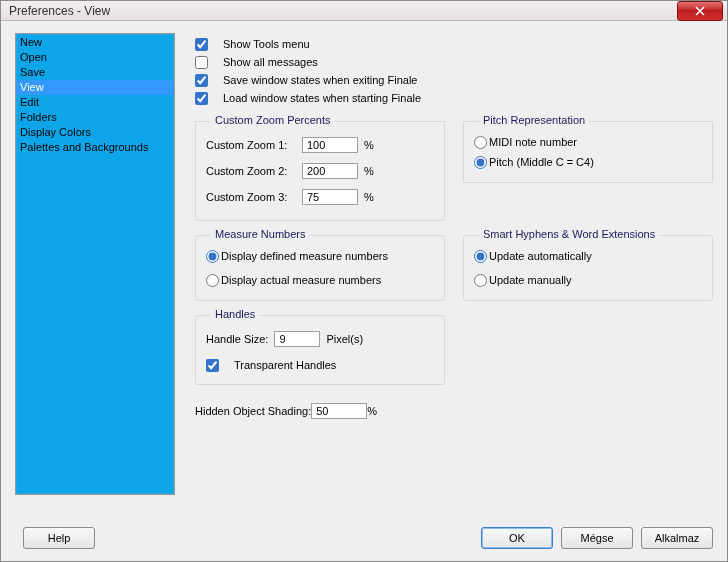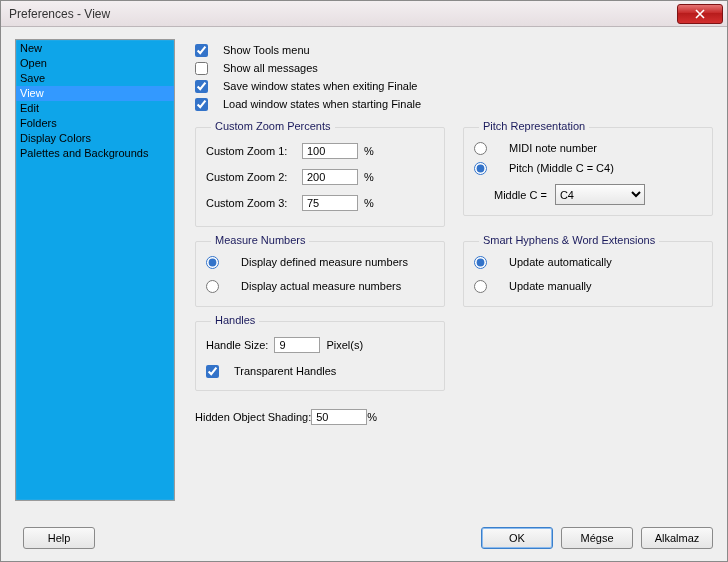--- a/index.html
+++ b/index.html
@@ -15,21 +15,21 @@
 .window {
   width: 728px;
   height: 562px;
   background: #efefef;
   border: 1px solid #8a8a8a;
   box-shadow: 0 0 2px rgba(0,0,0,0.3);
   display: flex;
   flex-direction: column;
 }
 .titlebar {
-  height: 26px;
+  height: 20px;
   background: linear-gradient(to bottom, #f3eff1, #e6dee1);
   border-bottom: 1px solid #bdb7ba;
   display: flex;
   align-items: center;
   justify-content: space-between;
   padding: 0 0 0 8px;
 }
 .titlebar-title { color: #333; font-size: 12px; }
 .close-btn {
   width: 46px;
@@ -125,21 +125,21 @@
   height: 21px;
   width: 90px;
   border: 1px solid #888;
   font-family: inherit;
   font-size: 11px;
   background: linear-gradient(#fdfdfd,#e8e8e8);
 }
 .radio-row {
   display: flex;
   align-items: center;
-  gap: 22px;
+  gap: 2px;
   height: 20px;
 }
 .mid-c-row {
   display: flex;
   align-items: center;
   gap: 8px;
   margin-top: 6px;
   margin-left: 20px;
 }
 .footer {
@@ -238,24 +238,20 @@
           <div class="group">
             <span class="group-title">Pitch Representation</span>
             <div class="radio-row">
               <input type="radio" name="pitch" id="pr1" style="">
               <label for="pr1">MIDI note number</label>
             </div>
             <div class="radio-row">
               <input type="radio" name="pitch" id="pr2" checked="" style="">
               <label for="pr2">Pitch (Middle C = C4)</label>
             </div>
-            <div class="mid-c-row">
-              <span>Middle C =</span>
-              <select class="combo" id="midc"><option>C4</option></select>
-            </div>
           </div>
         </div>
       </div>
 
       <div class="row2">
         <div class="col">
           <div class="group">
             <span class="group-title">Measure Numbers</span>
             <div class="radio-row">
               <input type="radio" name="mn" id="mn1" checked="" style="">

